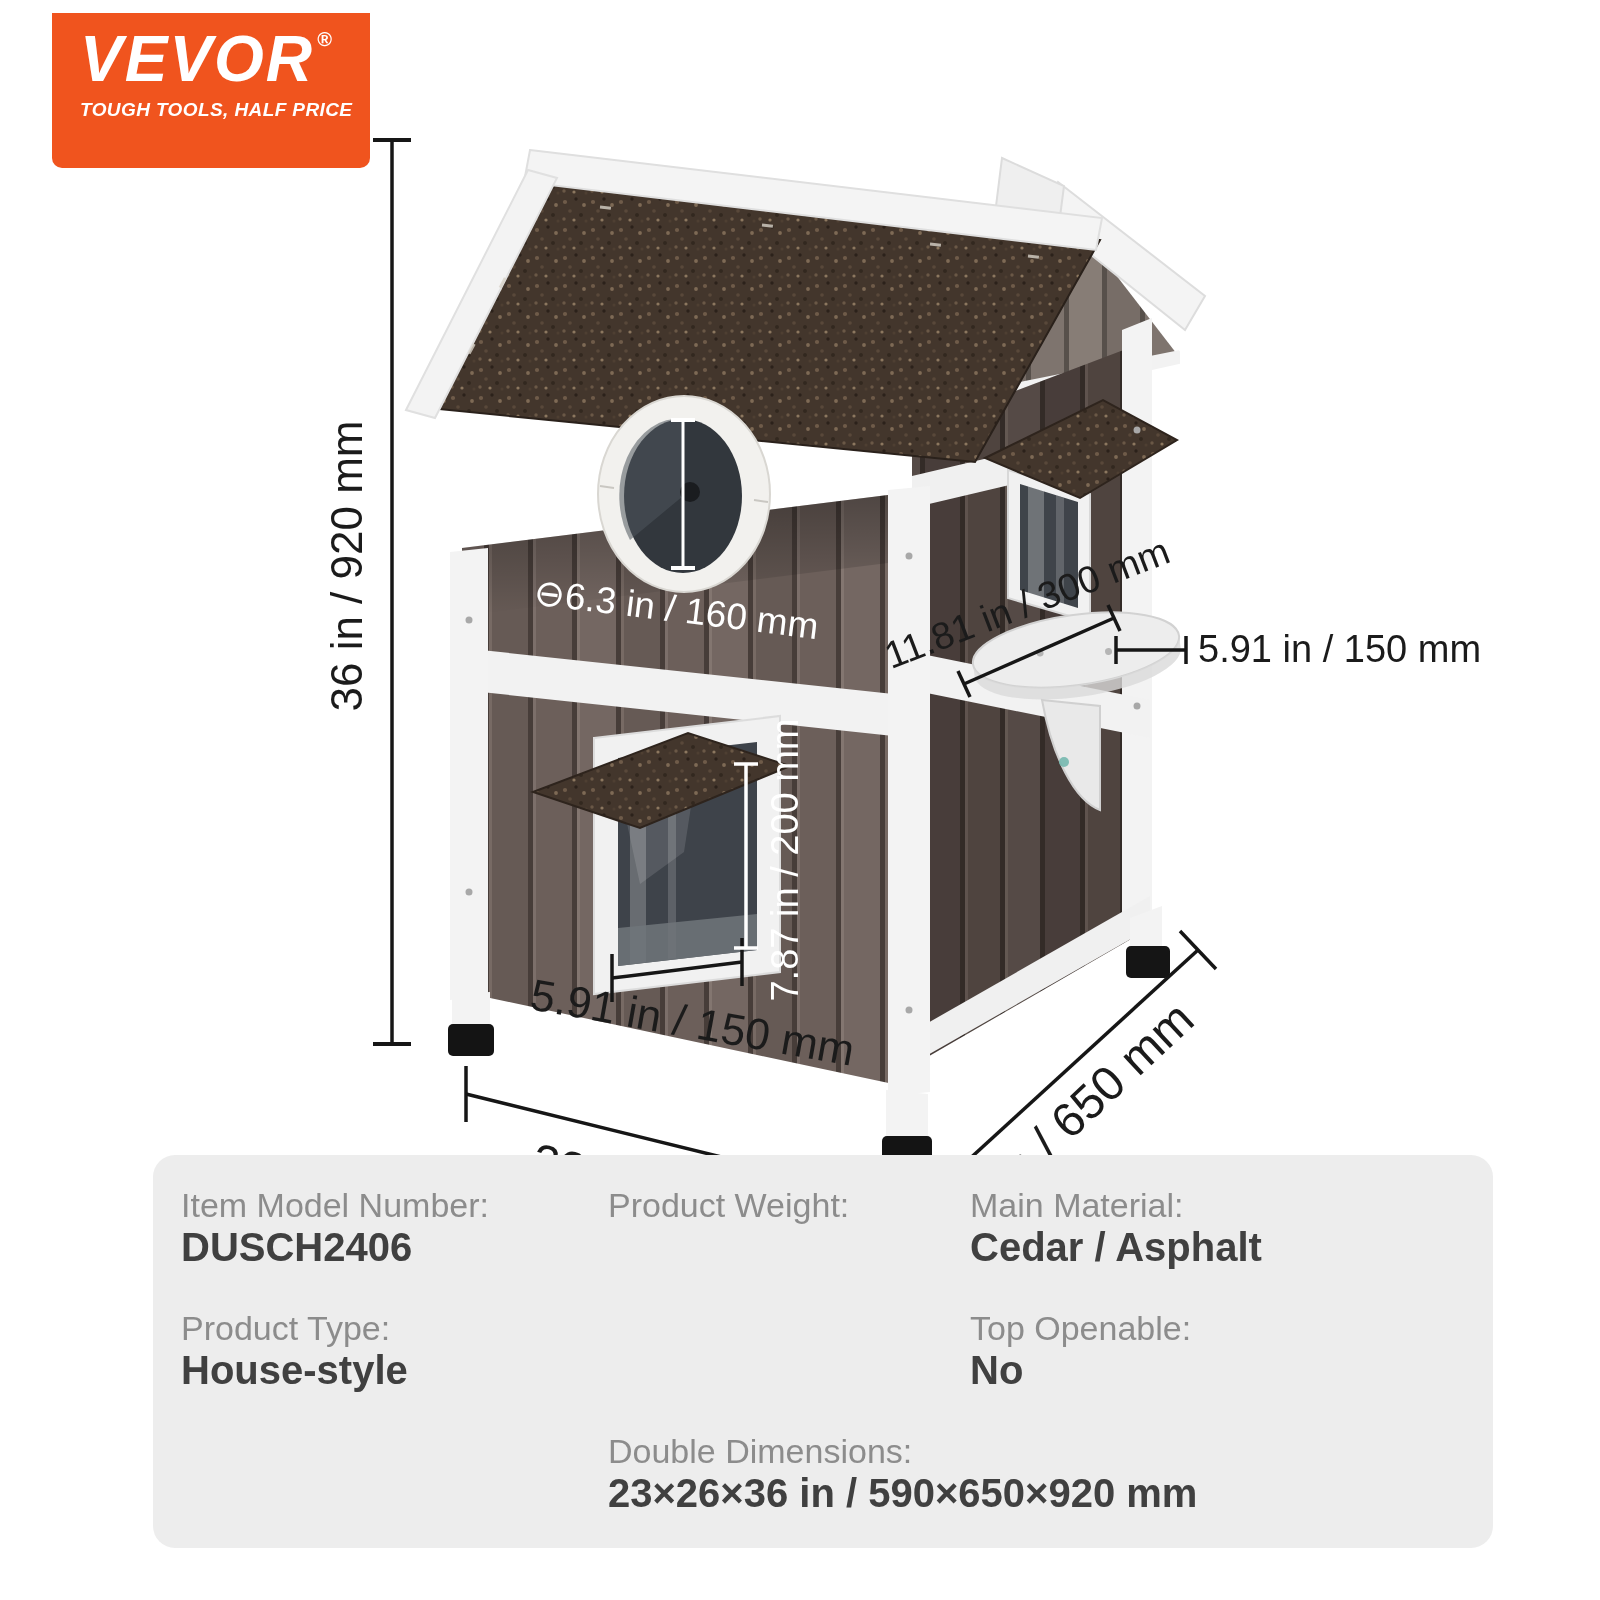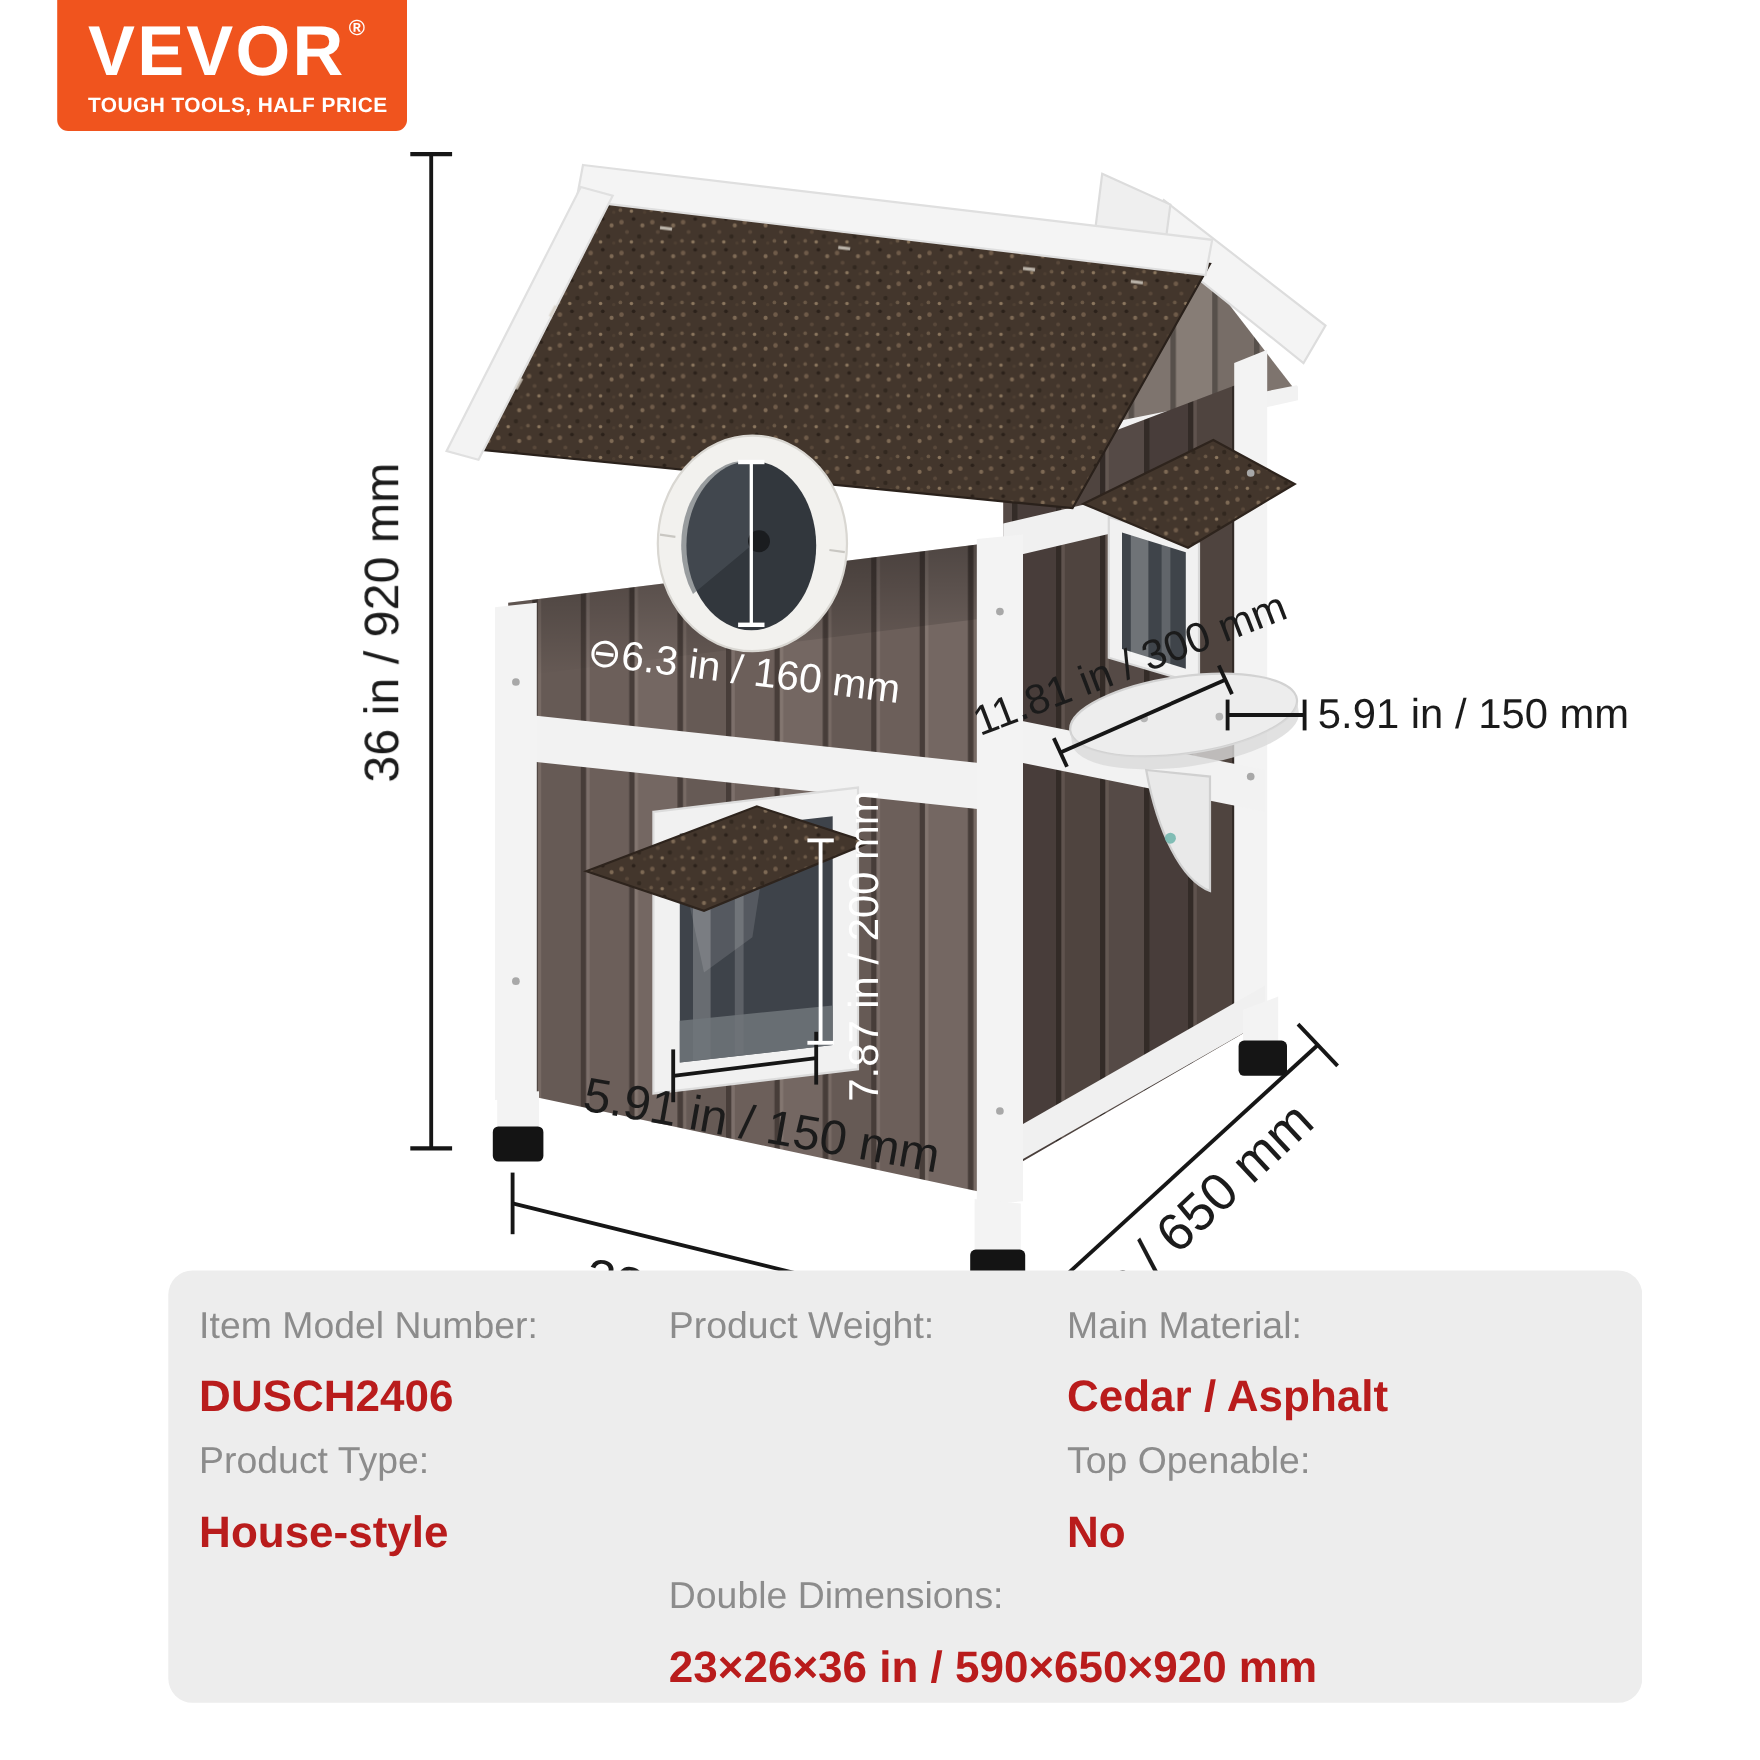--- a/index.html
+++ b/index.html
@@ -1,39 +1,39 @@
 <!DOCTYPE html>
 <html><head>
 <meta charset="utf-8">
 <style>
   html,body{margin:0;padding:0;background:#ffffff;}
   body{width:1600px;height:1600px;overflow:hidden;font-family:"Liberation Sans","DejaVu Sans",sans-serif;}
   #canvas{position:relative;width:1600px;height:1600px;background:#ffffff;}
 
   
-  .logo{position:absolute;left:52px;top:0;width:318px;height:119px;border-radius:0 0 10px 10px;
-        padding:0;box-sizing:border-box;}
+  .logo{position:absolute;left:52px;top:13px;width:318px;height:155px;border-radius:0 0 10px 10px;
+        padding:0;box-sizing:border-box;font-style:italic;}
   .logo-inner{padding:14px 0 0 28px;color:#fff;}
   .brand-row{display:flex;align-items:flex-start;line-height:1;}
   .brand{font-size:64px;font-weight:800;letter-spacing:2px;line-height:1;}
   .rmark{font-size:20px;font-weight:700;margin-left:3px;margin-top:2px;line-height:1;}
   .tagline{font-size:19px;font-weight:700;letter-spacing:0.4px;margin-top:9px;line-height:1;}
 
   
   #house-svg{position:absolute;left:0;top:0;}
   #house-svg text{font-family:"Liberation Sans","DejaVu Sans",sans-serif;}
   .dim-dark{fill:#1b1b1b;}
   .dim-white{fill:#ffffff;}
 
   
   .spec-table{position:absolute;left:153px;top:1155px;width:1340px;height:393px;
               background:#EDEDED;border-radius:22px;}
   .cell{position:absolute;white-space:nowrap;}
   .cell .label{font-size:34px;color:#8C8C8C;line-height:1;}
-  .cell .value{font-size:40px;font-weight:bold;color:#b91c1c;line-height:1;margin-top:28px;}
+  .cell .value{font-size:40px;font-weight:bold;color:#404040;line-height:1;margin-top:5px;}
   .c1{left:28px;} .c2{left:455px;} .c3{left:817px;}
   .r1{top:33px;} .r2{top:156px;} .r3{top:279px;}
 </style>
 </head>
 <body>
 
 <div id="canvas">
 
   <div class="logo" style="background:#F0541E;">
     <div class="logo-inner">

